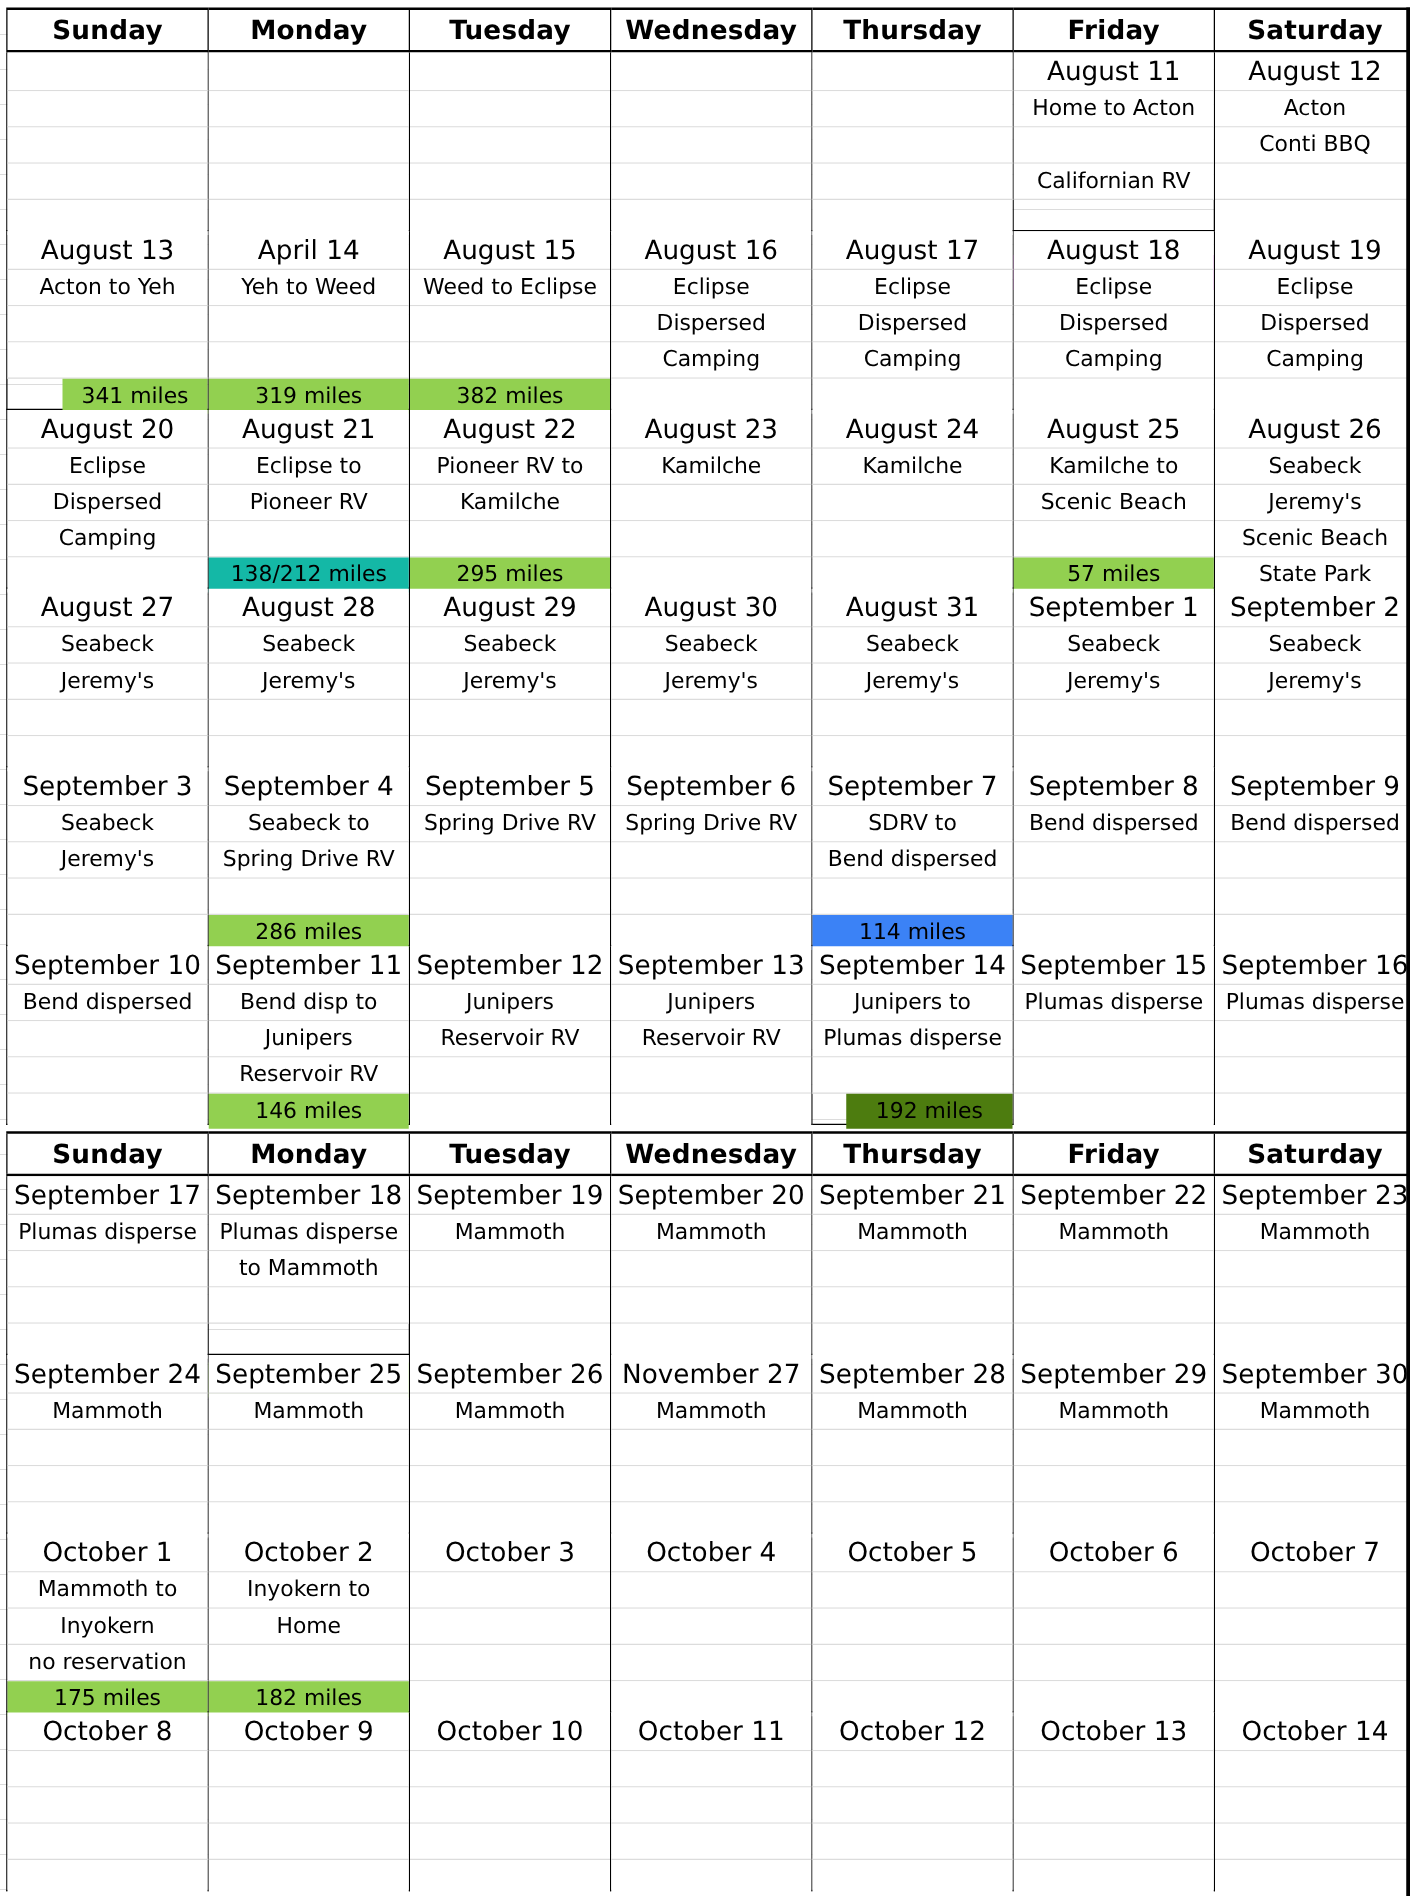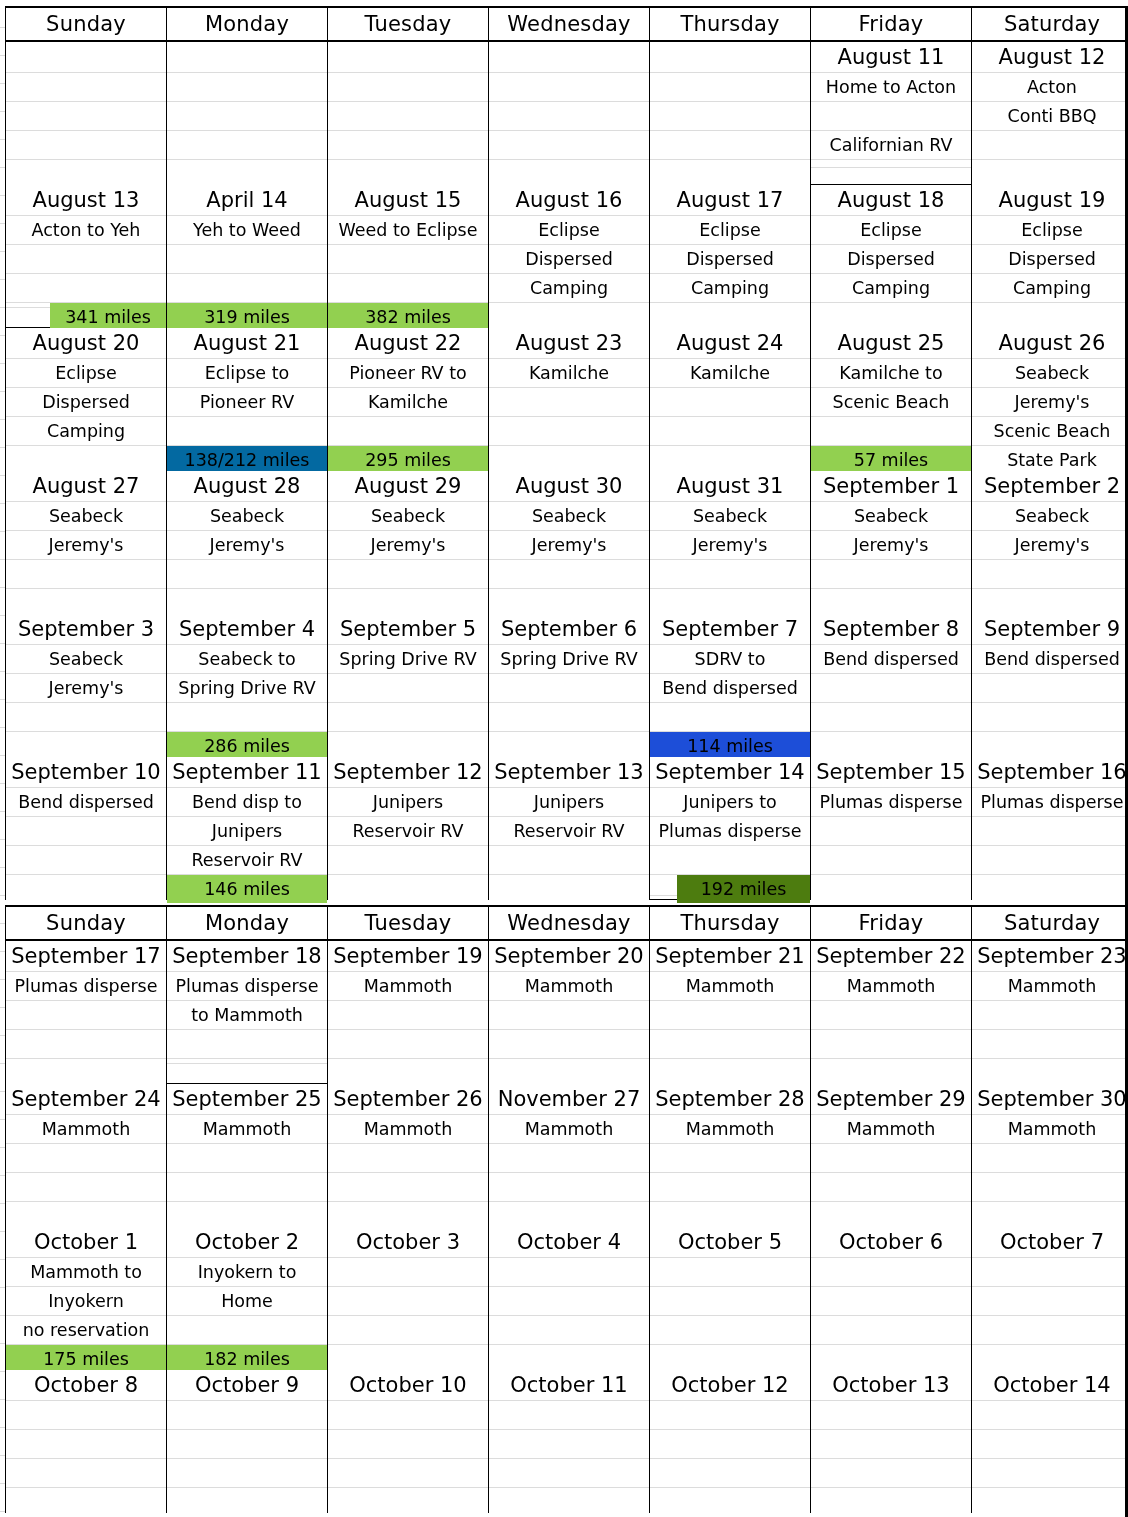--- a/index.html
+++ b/index.html
@@ -2,21 +2,21 @@
 <html><head>
   <meta charset="utf-8">
   <style>
     html, body { margin: 0; padding: 0; background: #ffffff; }
     body { width: 1128px; height: 1517px; overflow: hidden; position: relative;
            font-family: "DejaVu Sans", sans-serif; color: #000; }
     .sheet { position: absolute; left: 0; top: 0; width: 1128px; height: 1517px;
              background-image: repeating-linear-gradient(to bottom, transparent 0, transparent 27px, #dcdcdc 27px, #dcdcdc 28px); }
     .cal { position: absolute; left: 5px; border-collapse: collapse; table-layout: fixed; width: 1120px; }
     .cal td, .cal th { border-left: 1.5px solid #000; border-right: 1.5px solid #000; padding: 0; vertical-align: top; width: 160px; }
-    .cal th { height: 32px; font-weight: normal; font-size: 21px; text-align: center; vertical-align: middle;
+    .cal th { height: 32px; font-weight: bold; font-size: 21px; text-align: center; vertical-align: middle;
               border-top: 2px solid #000; border-bottom: 2.5px solid #000; background: #fff; letter-spacing: 0.2px; }
     .cal td { height: 142px; border-bottom: 1.5px solid #000; position: relative; }
     .cell { position: relative; height: 142px; }
     .line { height: 28px; line-height: 28px; text-align: center; font-size: 17.5px; white-space: nowrap;
             border-bottom: 1px solid #dcdcdc; background: #fff; overflow: hidden; }
     .line.date { font-size: 21px; line-height: 30px; height: 30px; }
     .line.last { border-bottom: none; }
     .line.miles { background: #92d050; }
     #cal1 { top: 6px; }
     #cal2 { top: 905px; }
@@ -179,21 +179,21 @@
             <div class="line">Camping</div>
             <div class="line last"></div>
           </div>
         </td>
         <td>
           <div class="cell">
             <div class="line date">August 21</div>
             <div class="line">Eclipse to</div>
             <div class="line">Pioneer RV</div>
             <div class="line"></div>
-            <div class="line last miles" style="background: #0369a1;">138/212 miles</div>
+            <div class="line last miles" style="background: #14b8a6;">138/212 miles</div>
           </div>
         </td>
         <td>
           <div class="cell">
             <div class="line date">August 22</div>
             <div class="line">Pioneer RV to</div>
             <div class="line">Kamilche</div>
             <div class="line"></div>
             <div class="line last miles" style="background: rgb(146, 208, 80);">295 miles</div>
           </div>
@@ -336,21 +336,21 @@
             <div class="line"></div>
             <div class="line last"></div>
           </div>
         </td>
         <td>
           <div class="cell">
             <div class="line date">September 7</div>
             <div class="line">SDRV to</div>
             <div class="line">Bend dispersed</div>
             <div class="line"></div>
-            <div class="line last miles" style="background: #1d4ed8;">114 miles</div>
+            <div class="line last miles" style="background: #3b82f6;">114 miles</div>
           </div>
         </td>
         <td>
           <div class="cell">
             <div class="line date">September 8</div>
             <div class="line">Bend dispersed</div>
             <div class="line"></div>
             <div class="line"></div>
             <div class="line last"></div>
           </div>

